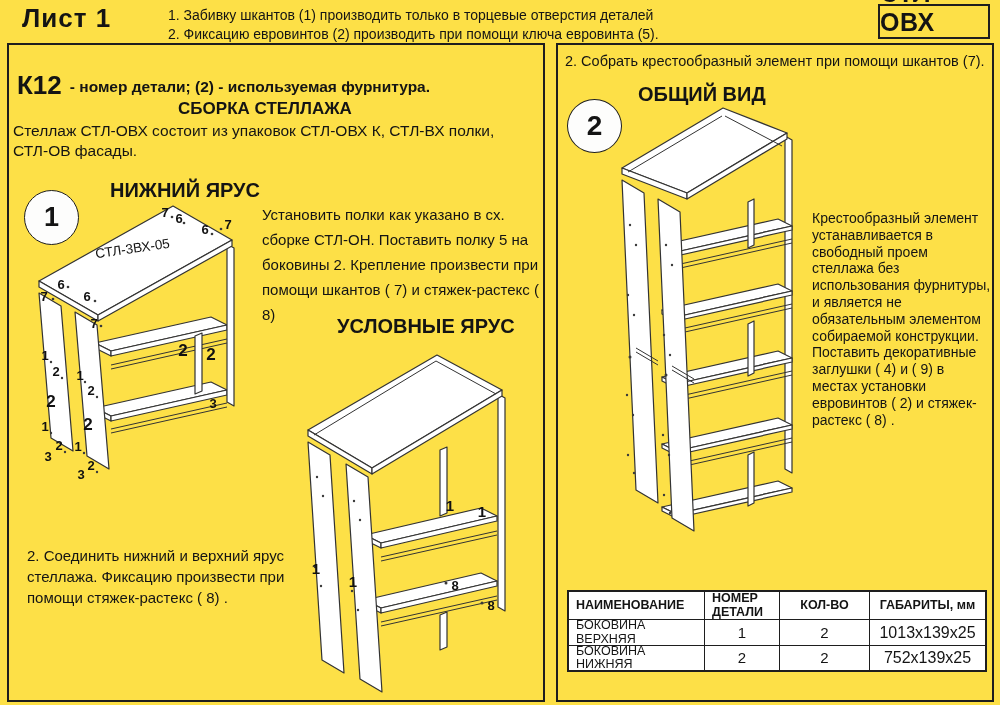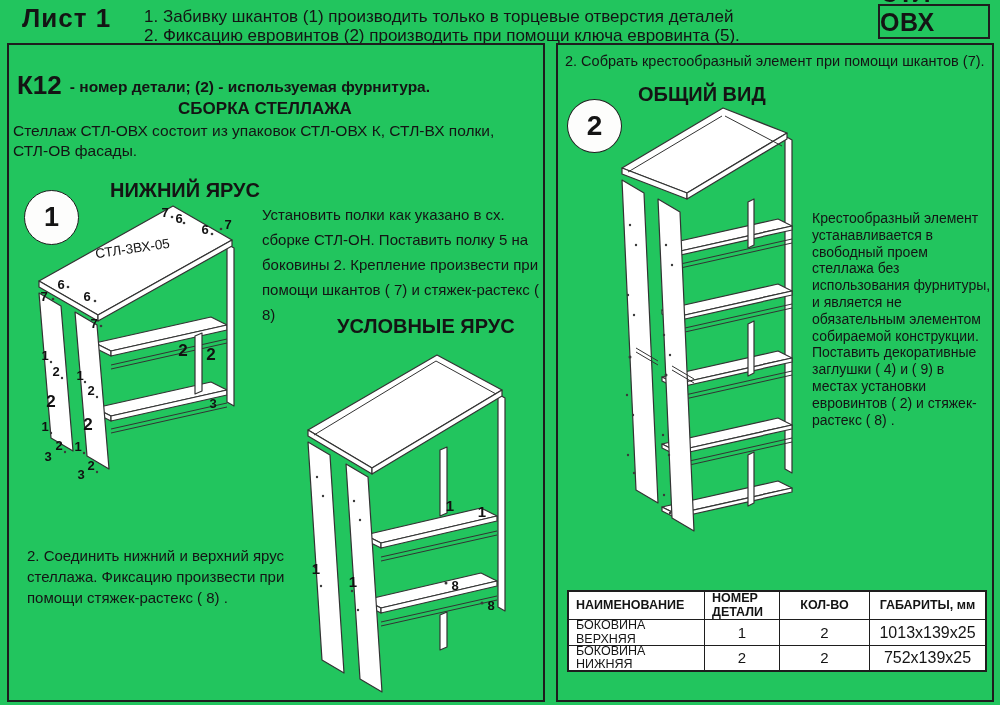--- a/index.html
+++ b/index.html
@@ -1,25 +1,25 @@
 <!DOCTYPE html>
 <html><head>
 <meta charset="utf-8">
 <style>
   * { box-sizing: border-box; }
   html,body { margin:0; padding:0; background:#fff; }
   .page {
-    position:relative; width:1000px; height:705px; background:#22c55e;
+    position:relative; width:1000px; height:705px; background:#fde047;
     color:#141414; font-family:"Liberation Sans", sans-serif; overflow:hidden;
   }
   .abs { position:absolute; }
   .panel { position:absolute; border:2px solid #1e1e1e; background:transparent; }
   .b { font-weight:bold; }
   .sheet-label { left:22px; top:3px; font-size:26px; font-weight:bold; letter-spacing:1px; }
-  .hdr-note { left:144px; font-size:17px; }
+  .hdr-note { left:168px; font-size:14px; }
   .hdr-note.n1 { top:7px; }
   .hdr-note.n2 { top:26px; }
   .product-box {
     left:878px; top:4px; width:112px; height:35px; border:2px solid #1e1e1e;
     display:flex; align-items:flex-end; justify-content:center;
     font-size:25px; font-weight:bold; letter-spacing:0.5px;
   }
   .legend-title { left:28px; top:50px; font-size:15.5px; font-weight:bold; }
   .legend-line { left:17px; top:70px; width:520px; }
   .legend-code { font-size:26px; font-weight:bold; vertical-align:-2px; }

